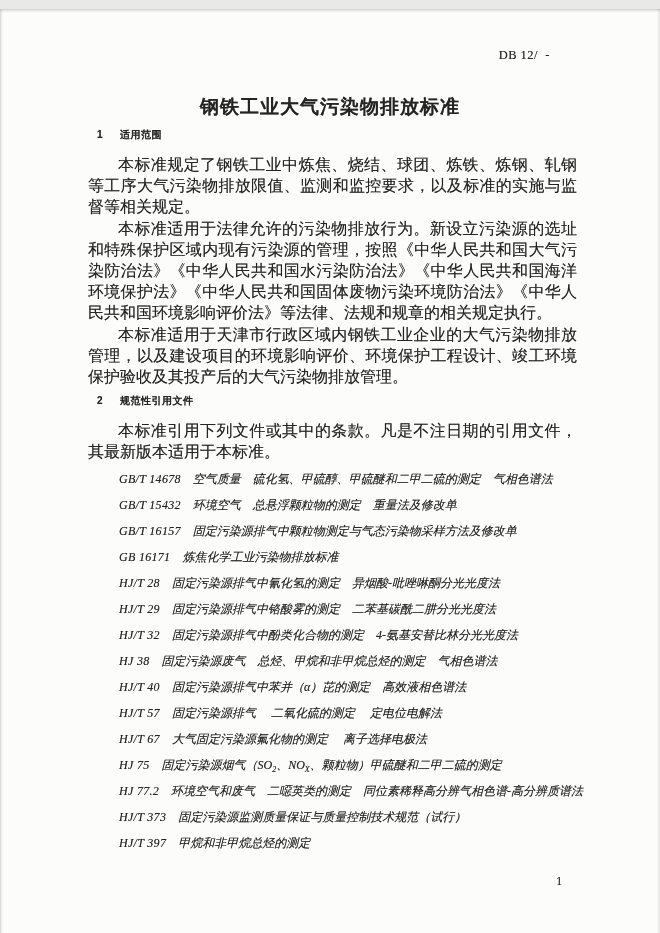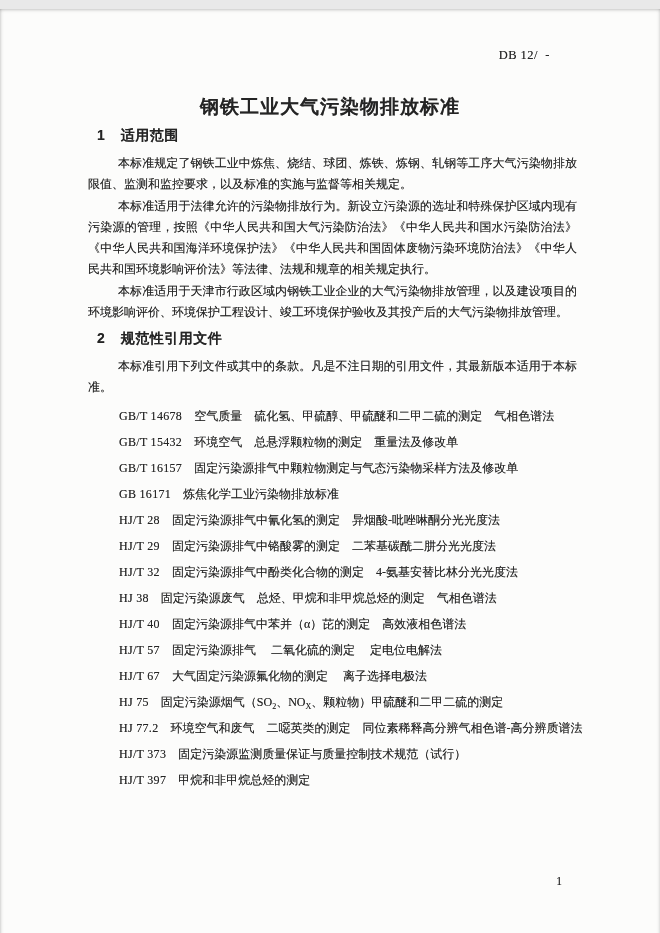--- a/index.html
+++ b/index.html
@@ -46,45 +46,45 @@
   .content {
     position: absolute;
     left: 88px;
     right: 83px;
     top: 112px;
   }
 
   .section-heading {
     font-family: "Liberation Sans", "DejaVu Sans", sans-serif;
     font-weight: bold;
-    font-size: 14px;
+    font-size: 10px;
     line-height: 16px;
     margin: 6px 0 0 9px;
   }
   .section-heading .sec-num { display: inline-block; min-width: 7px; }
   .section-heading .sec-text { margin-left: 16px; letter-spacing: 0.5px; }
 
   .para {
-    font-size: 12px;
+    font-size: 16px;
     line-height: 21px;
     text-align: justify;
     text-indent: 30px;
     margin: 1px 0 0 0;
-    font-family: Liberation Mono, monospace;
   }
   .para.first { margin-top: 11px; }
   .para.last-gap { margin-bottom: 4px; }
 
   .references {
     margin: 2px 0 0 31px;
   }
   .ref-item {
     font-size: 12px;
     line-height: 26px;
     white-space: nowrap;
+    font-style: italic;
   }
   .ref-code {
     display: inline-block;
     margin-right: 12px;
     letter-spacing: 0.3px;
   }
   .ref-title sub {
     font-size: 8px;
     line-height: 0;
   }

